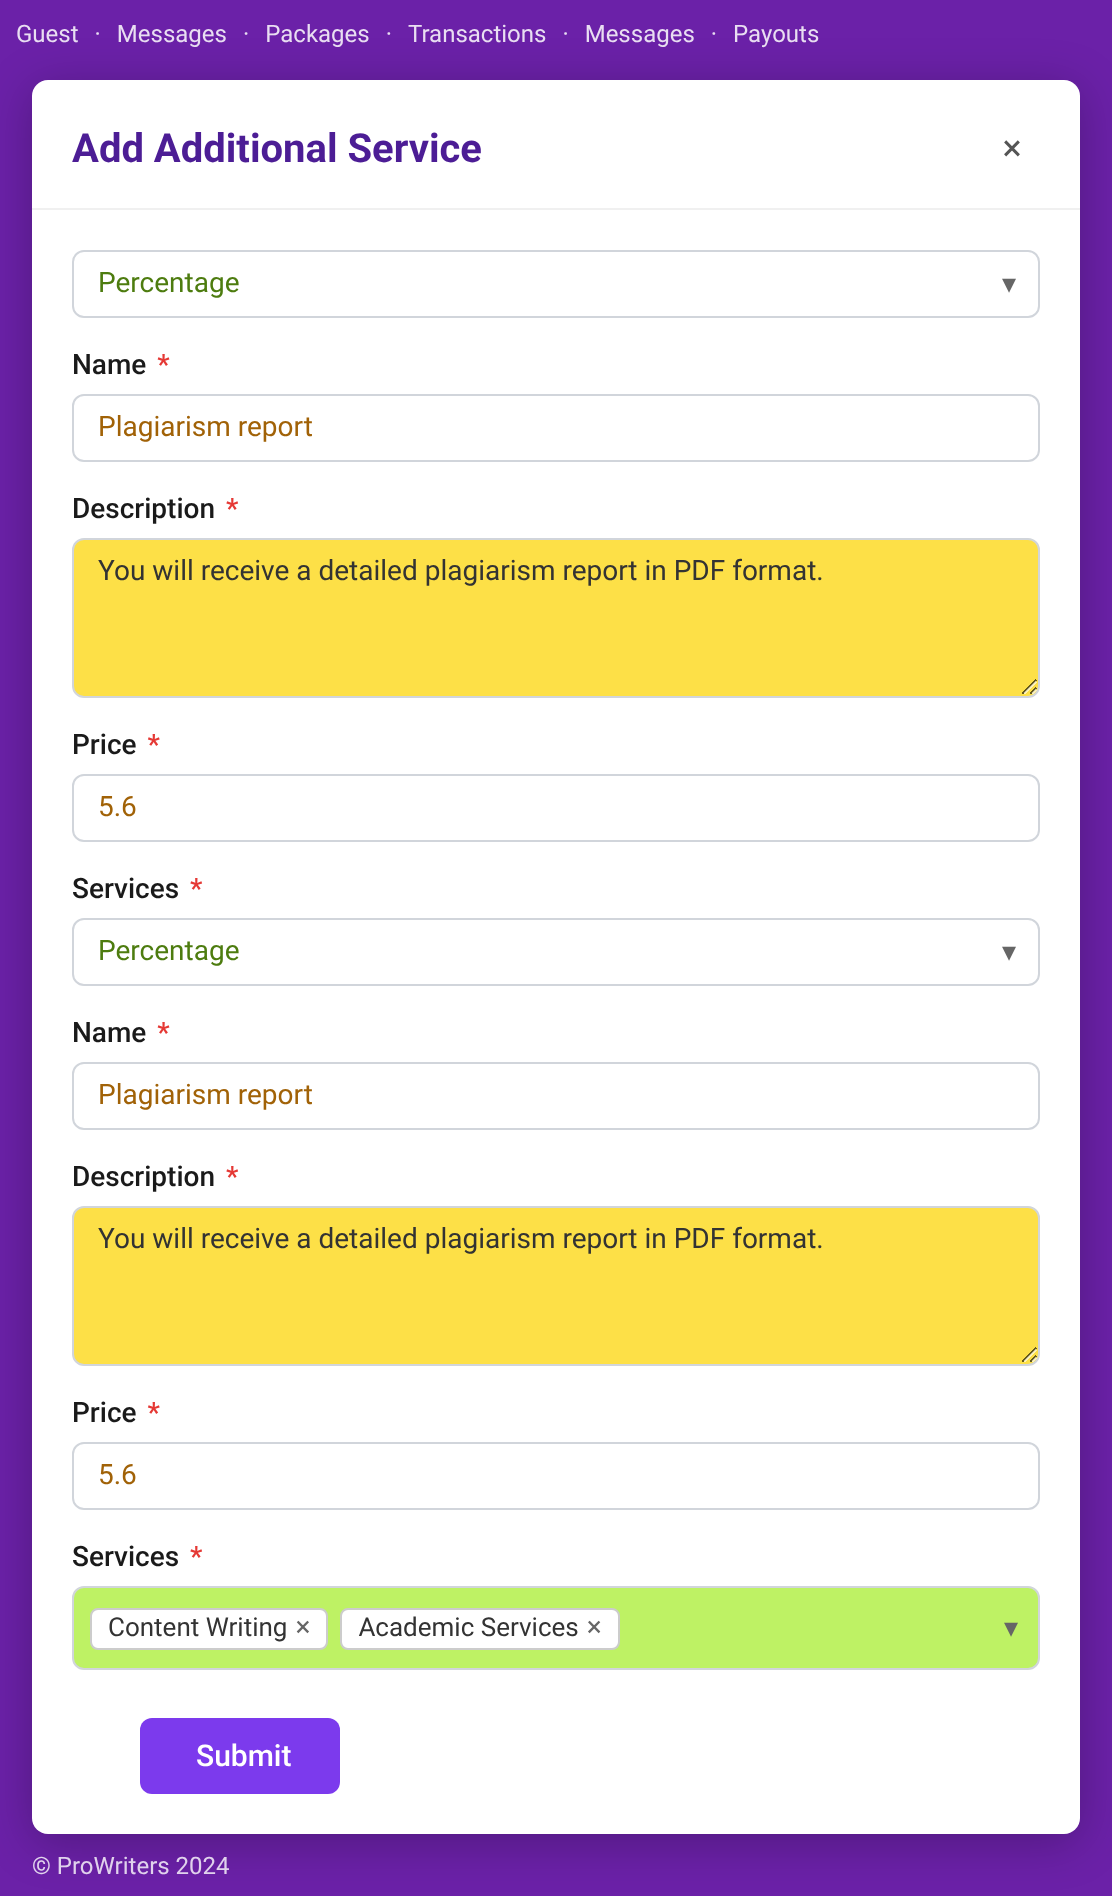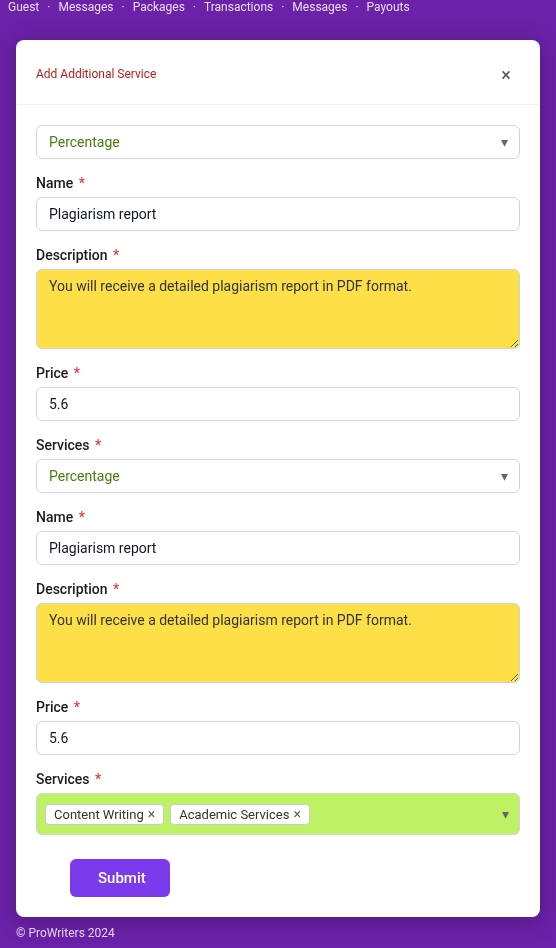--- a/index.html
+++ b/index.html
@@ -18,21 +18,21 @@
       align-items: center;
       justify-content: flex-start;
       overflow: hidden;
     }
 
     .top-nav {
       width: 100%;
       background: #6b21a8;
       height: 24px;
       display: flex;
-      align-items: flex-start;
+      align-items: flex-end;
       padding: 0 8px;
       gap: 8px;
       overflow: hidden;
     }
 
     .top-nav span {
       color: rgba(255,255,255,0.85);
       font-size: 12px;
     }
 
@@ -56,23 +56,23 @@
 
     .modal-header {
       display: flex;
       align-items: center;
       justify-content: space-between;
       padding: 20px 20px 16px 20px;
       border-bottom: 1px solid #f0f0f0;
     }
 
     .modal-title {
-      font-size: 12px;
-      font-weight: 400;
-      color: #b91c1c;
+      font-size: 20px;
+      font-weight: 700;
+      color: #4c1d95;
     }
 
     .close-btn {
       width: 28px;
       height: 28px;
       border: none;
       background: none;
       cursor: pointer;
       display: flex;
       align-items: center;
@@ -133,21 +133,21 @@
       pointer-events: none;
       font-size: 14px;
     }
 
     .form-input {
       width: 100%;
       padding: 8px 12px;
       border: 1px solid #d1d5db;
       border-radius: 6px;
       font-size: 14px;
-      color: #0f172a;
+      color: #a16207;
       background: #fff;
       outline: none;
     }
 
     .form-textarea {
       width: 100%;
       padding: 8px 12px;
       border: 1px solid #d1d5db;
       border-radius: 6px;
       font-size: 14px;

